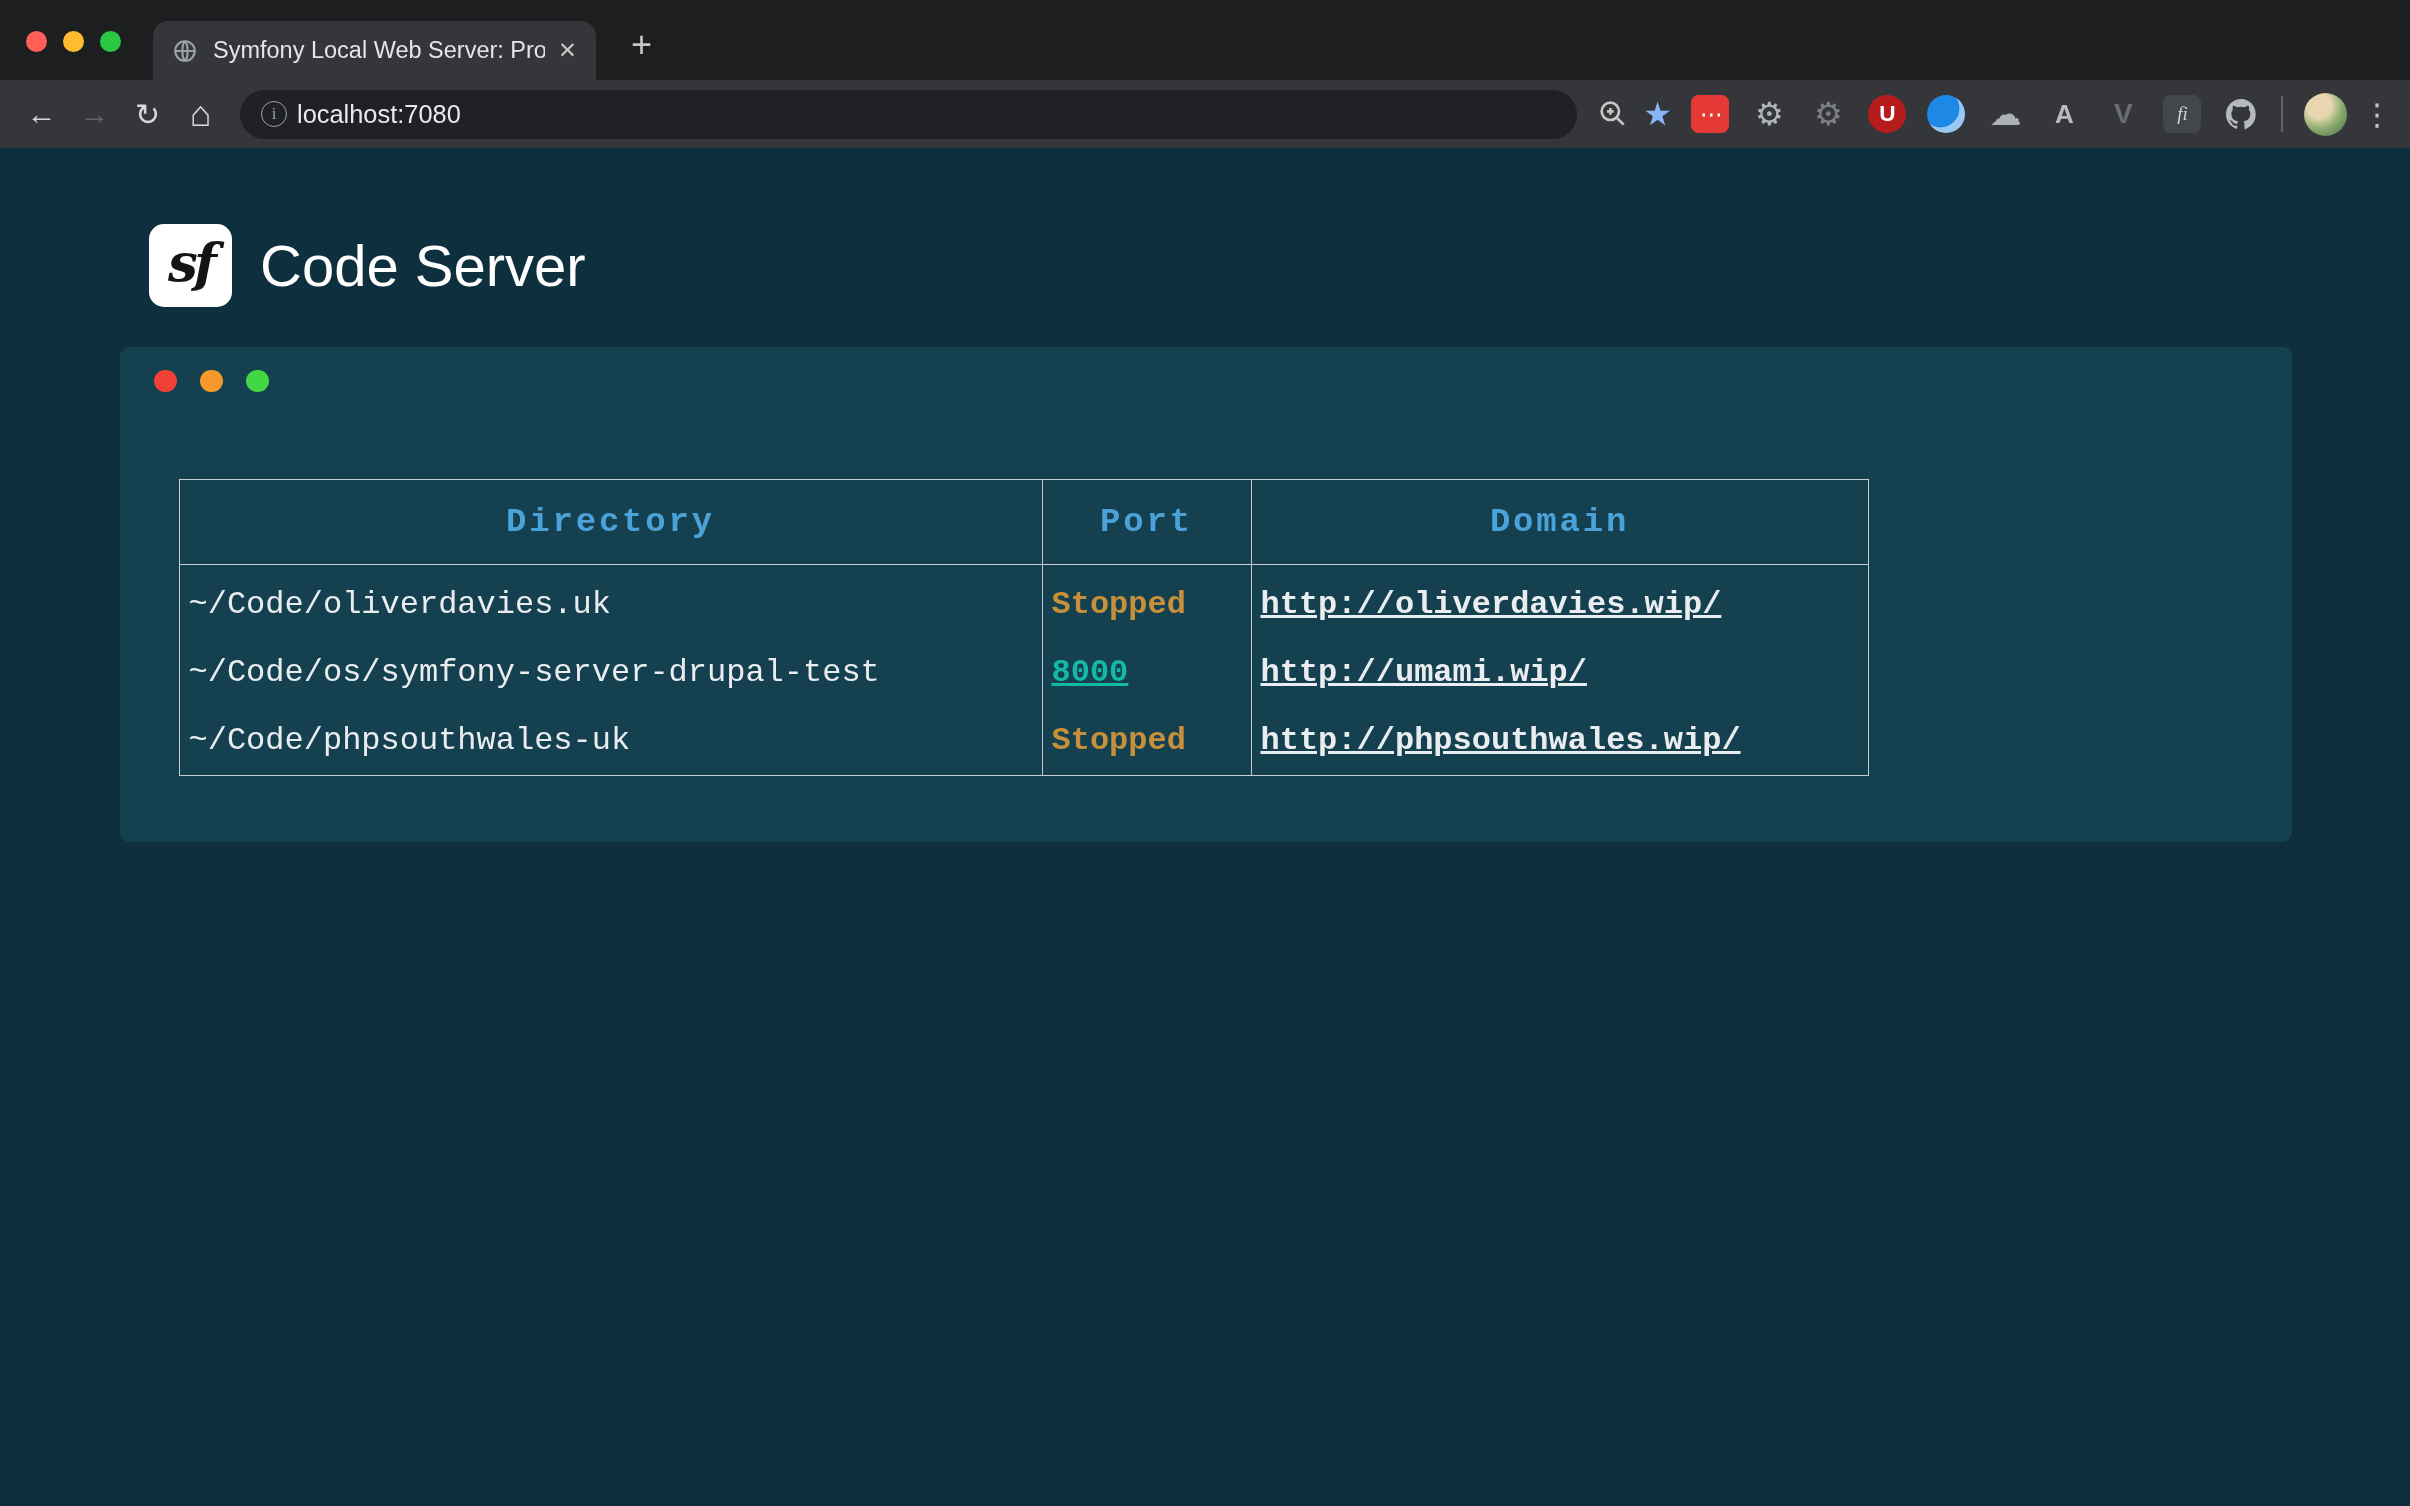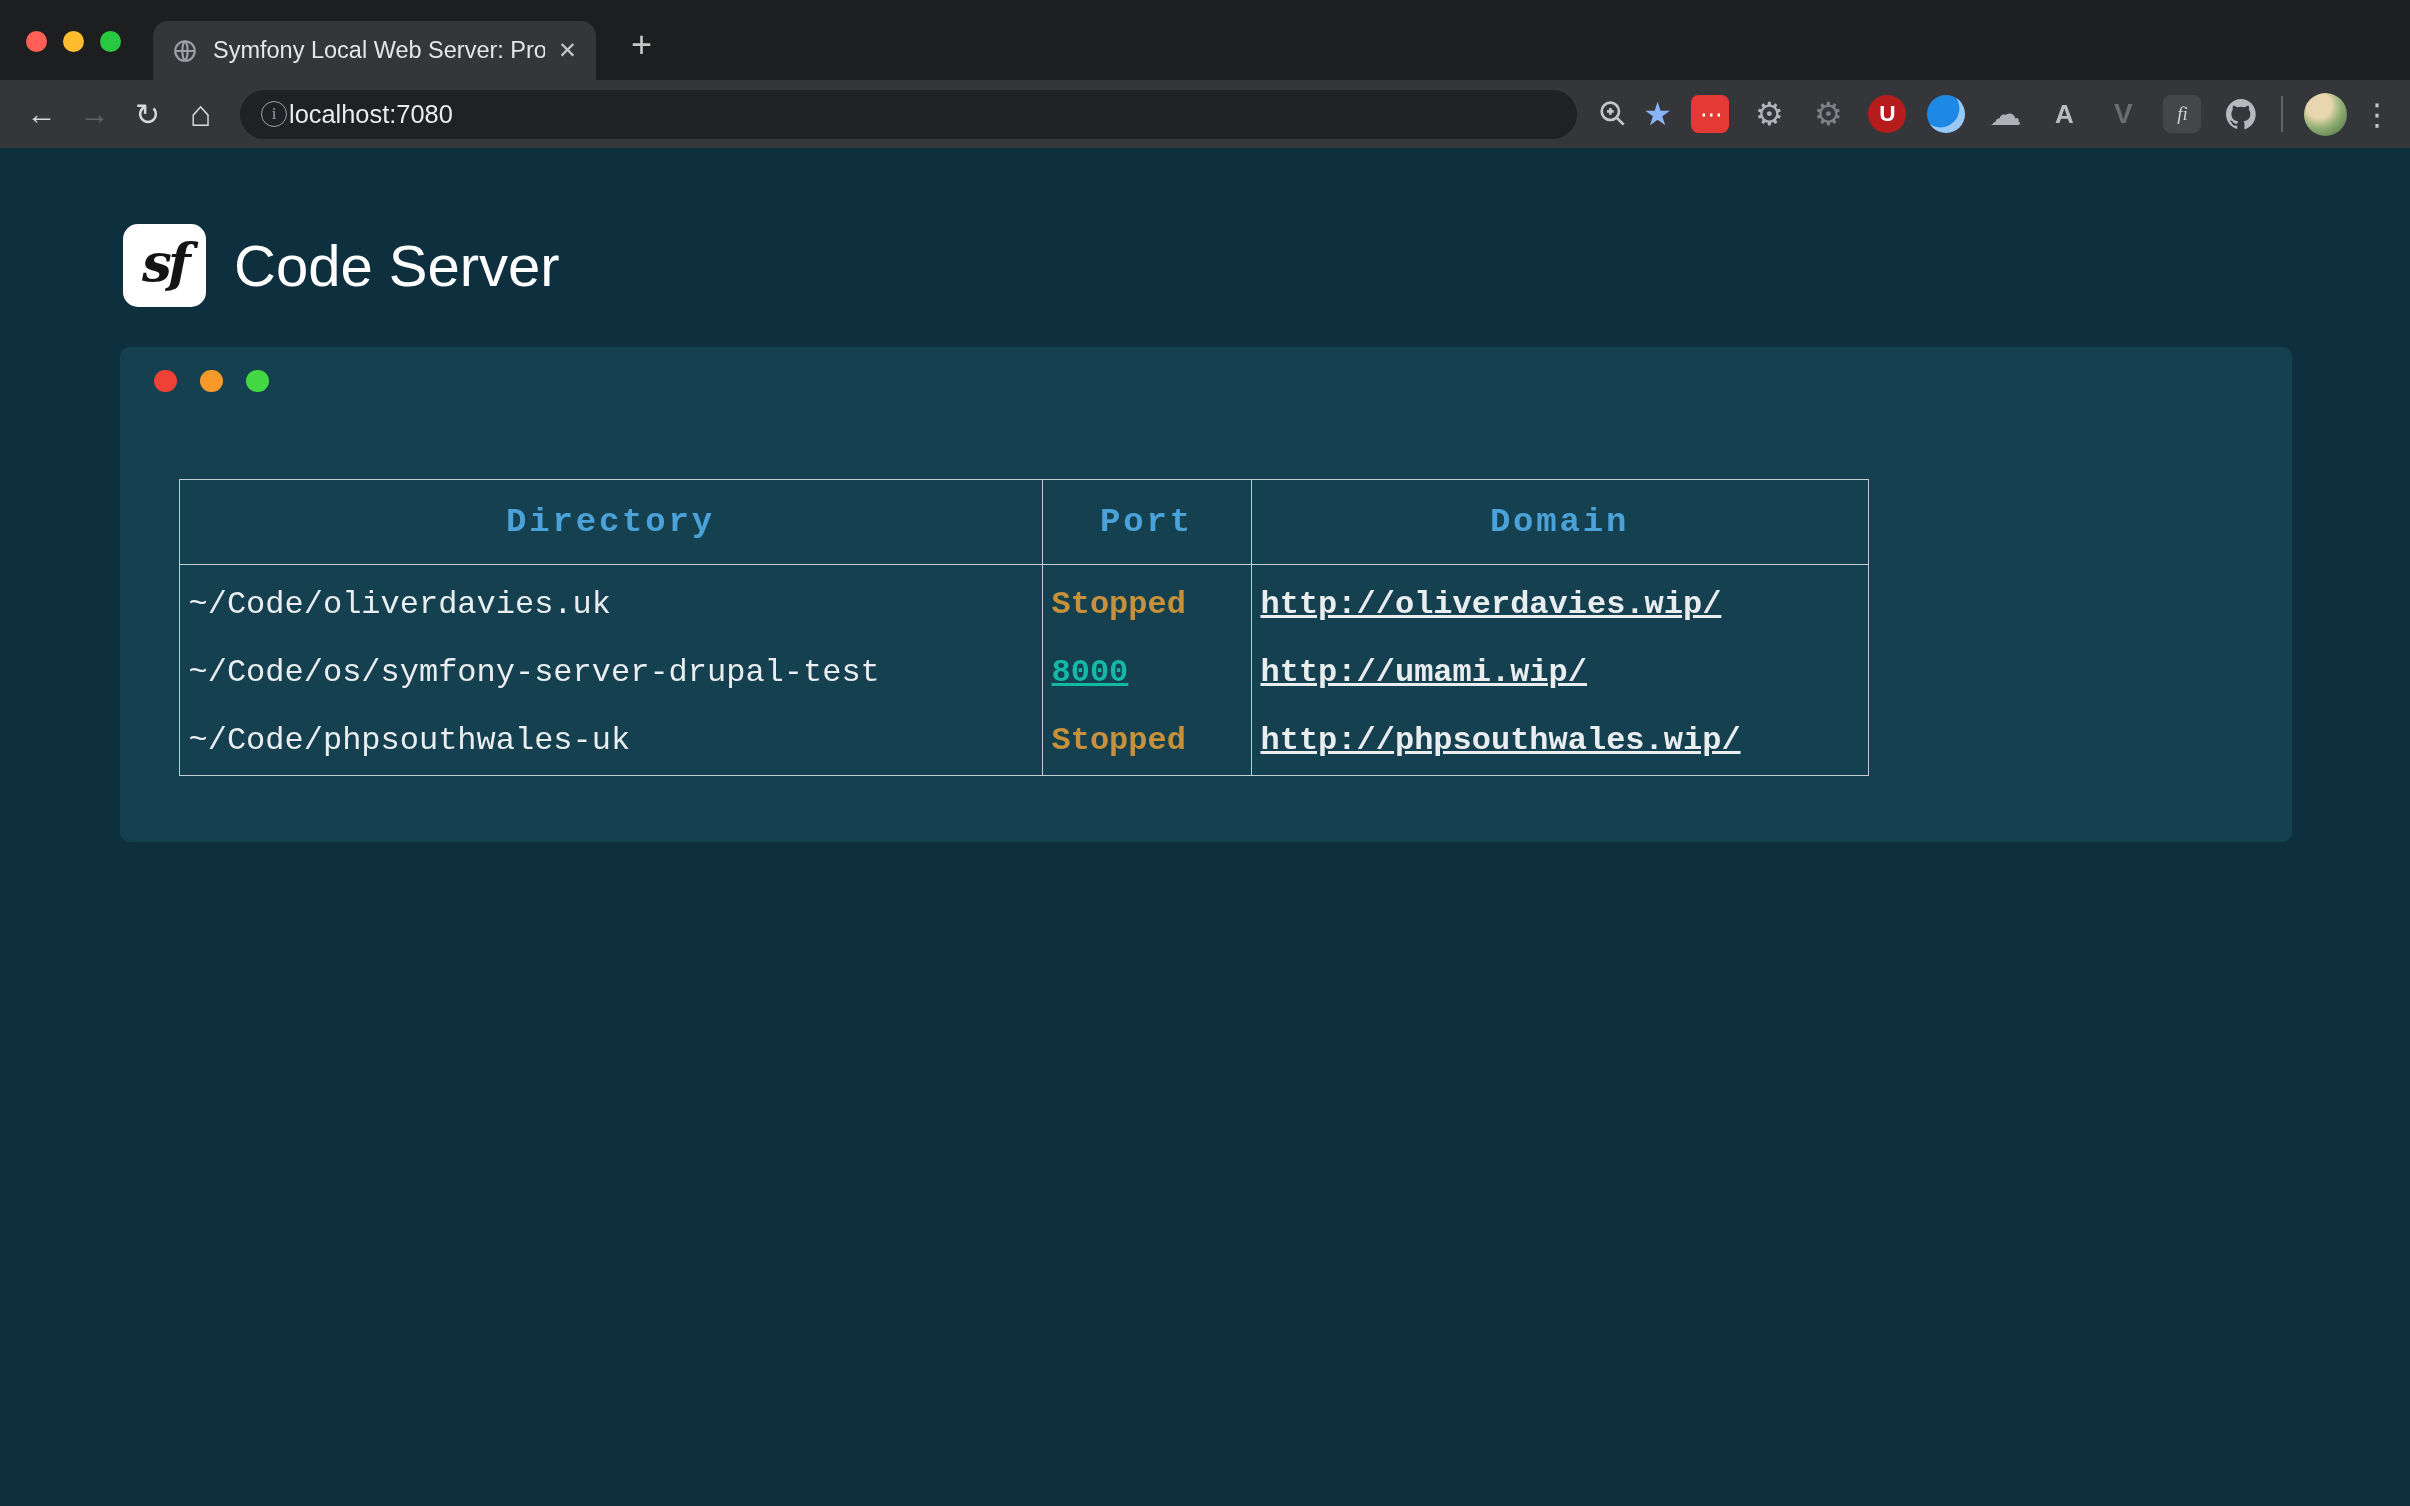--- a/index.html
+++ b/index.html
@@ -48,21 +48,21 @@
   .omnibox {
     flex: 1; height: 49px; background: #202124; border-radius: 24.5px;
     margin: 0 13px; display: flex; align-items: center; padding: 0 21px;
   }
   .info-badge {
     width: 26px; height: 26px; border: 1.9px solid #9aa0a6; border-radius: 50%;
     color: #9aa0a6; font-size: 17px; font-style: normal;
     display: flex; align-items: center; justify-content: center; flex: 0 0 auto;
     font-family: "Liberation Serif", serif;
   }
-  .url { margin-left: 2px; font-size: 25.4px; color: #e8eaed; white-space: nowrap; }
+  .url { margin-left: 10px; font-size: 25.4px; color: #e8eaed; white-space: nowrap; }
 
   .tool-icon {
     width: 45px; height: 45px; flex: 0 0 auto;
     display: flex; align-items: center; justify-content: center;
   }
   .tool-icon.star { color: #8ab4f8; font-size: 32px; }
 
   .extensions { display: flex; align-items: center; gap: 21px; margin: 0 11.3px; }
   .ext {
     width: 38px; height: 38px; flex: 0 0 auto;
@@ -87,21 +87,21 @@
   }
   .menu { width: 38px; text-align: center; font-size: 30px; color: #c4c7c5; flex: 0 0 auto; }
 
   
   .page { height: 1359px; background: #0e2f3d; }
   .brand { display: flex; align-items: center; padding: 76px 0 0 123px; }
   .logo {
     width: 83px; height: 83px; background: #ffffff; border-radius: 15px;
     color: #141414; font: italic 700 53px "DejaVu Serif", serif;
     display: flex; align-items: center; justify-content: center;
-    letter-spacing: -3.8px; padding-bottom: 8px;
+    letter-spacing: -3.8px; padding-bottom: 8px; margin-left: 26px;
   }
   .brand-title { margin-left: 28px; font-size: 58px; font-weight: 400; color: #ffffff; }
 
   .card {
     margin: 40px 0 0 120px; width: 2172px; height: 495px;
     background: #15404f; border-radius: 9.4px;
     padding: 22.6px 0 0 34px;
   }
   .card-dots { display: flex; gap: 23.5px; }
   .cdot { width: 22.6px; height: 22.6px; border-radius: 50%; }

